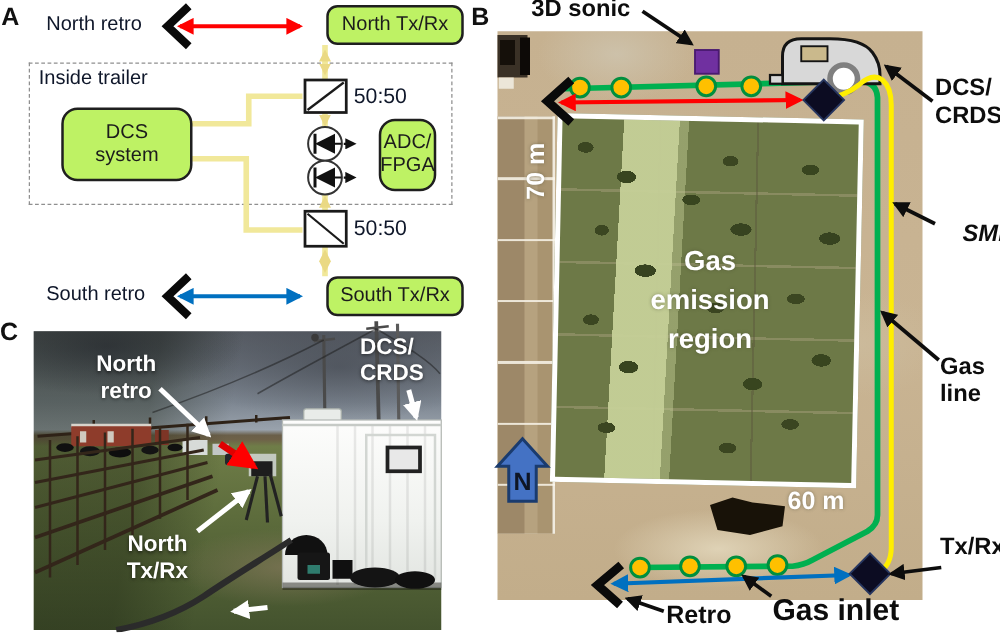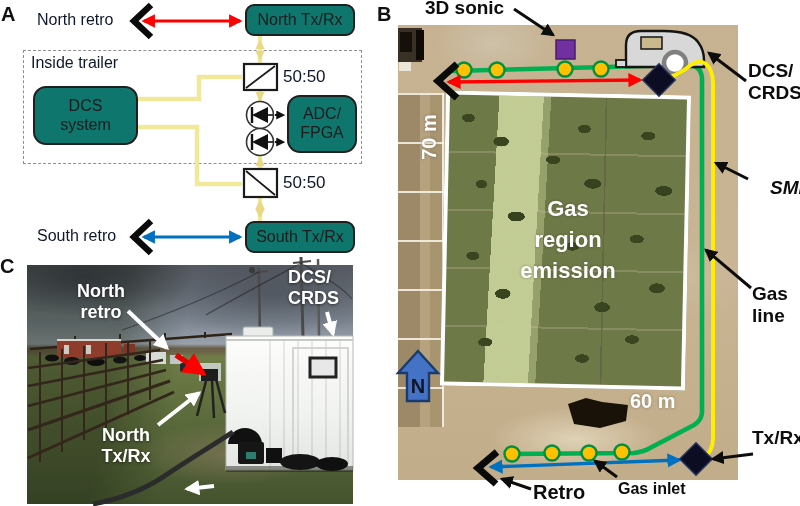--- a/index.html
+++ b/index.html
@@ -2,23 +2,23 @@
 <html><head>
 <meta charset="utf-8">
 <style>
   html,body{margin:0;padding:0;background:#fff;}
   #fig{position:relative;width:800px;height:506px;background:#fff;overflow:hidden;
        font-family:"Liberation Sans",sans-serif;color:#1a1a1a;}
   .abs{position:absolute;}
   .plabel{font-size:20px;font-weight:700;color:#111;z-index:12;}
   
   .a-text{font-size:16px;color:#0f172a;z-index:12;white-space:nowrap;}
-  .a-box{border:2.2px solid #1f1f1f;border-radius:9px;background:#0f766e;box-sizing:border-box;
+  .a-box{border:2.2px solid #1f1f1f;border-radius:9px;background:#bef264;box-sizing:border-box;
          display:flex;align-items:center;justify-content:center;font-size:16px;color:#1c1c1c;
-         z-index:11;white-space:nowrap;}
+         z-index:11;white-space:nowrap;margin-left:16px;}
   .a-box.col{flex-direction:column;line-height:1.18;border-radius:13px;}
   #dashedbox{left:23px;top:50px;width:337px;height:112px;border:1.4px dashed #8f8f8f;z-index:3;}
   
   #photoB{left:398px;top:25px;width:340px;height:455px;z-index:1;overflow:hidden;
     background:
       radial-gradient(120px 45px at 52% 91%, rgba(224,212,184,.95), transparent 70%),
       radial-gradient(90px 55px at 28% 4%, rgba(206,196,174,.85), transparent 70%),
       radial-gradient(100px 60px at 85% 55%, rgba(205,190,160,.6), transparent 70%),
       linear-gradient(180deg,#c6b190 0%,#c9b493 55%,#c2ad8a 100%);}
   #pensB{left:0px;top:68px;width:46px;height:334px;z-index:2;box-sizing:border-box;
@@ -296,46 +296,46 @@
   <div class="abs plabel" style="left:1px;top:3px;">A</div>
   <div class="abs a-text" style="left:37px;top:11px;">North retro</div>
   <div class="abs a-box" style="left:245px;top:4px;width:110px;height:32px;">North Tx/Rx</div>
   <div id="dashedbox" class="abs"></div>
   <div class="abs a-text" style="left:31px;top:54px;">Inside trailer</div>
   <div class="abs a-box col" style="left:33px;top:86px;width:105px;height:59px;text-align:right;">
     <span>DCS</span>
     <span>system</span>
   </div>
   <div class="abs a-text" style="left:283px;top:67px;font-size:17px;">50:50</div>
-  <div class="abs a-box col" style="left:287px;top:95px;width:70px;height:58px;">
+  <div class="abs a-box col" style="left:287px;top:95px;width:46px;height:58px;">
     <span>ADC/</span>
     <span>FPGA</span>
   </div>
   <div class="abs a-text" style="left:283px;top:173px;font-size:17px;">50:50</div>
   <div class="abs a-text" style="left:37px;top:227px;">South retro</div>
   <div class="abs a-box" style="left:245px;top:221px;width:110px;height:32px;">South Tx/Rx</div>
 
   <div class="abs plabel" style="left:377px;top:3px;">B</div>
   <div class="abs b-label" style="left:425px;top:-3px;">3D sonic</div>
   <div class="abs b-label" style="left:748px;top:60px;">
     <div>DCS/</div>
     <div>CRDS</div>
   </div>
   <div class="abs b-label" style="left:770px;top:177px;font-style:italic;">SMF</div>
   <div class="abs b-label" style="left:752px;top:283px;">
     <div>Gas</div>
     <div>line</div>
   </div>
   <div class="abs b-label" style="left:752px;top:427px;">Tx/Rx</div>
-  <div class="abs b-label" style="left:618px;top:478px;font-size:16px;">Gas inlet</div>
+  <div class="abs b-label" style="left:618px;top:478px;font-size:24px;">Gas inlet</div>
   <div class="abs b-label" style="left:533px;top:481px;font-size:20px;">Retro</div>
   <div class="abs b-white" style="left:508px;top:193px;width:120px;text-align:center;font-size:22px;line-height:31px;">
     <div>Gas</div>
+    <div>emission</div>
     <div>region</div>
-    <div>emission</div>
   </div>
   <div class="abs b-white" style="left:399px;top:126px;width:60px;height:22px;text-align:center;font-size:20px;transform:rotate(-90deg);">70 m</div>
   <div class="abs b-white" style="left:630px;top:390px;font-size:20px;">60 m</div>
   <div class="abs" style="left:407px;top:375px;width:22px;text-align:center;font-size:20px;font-weight:800;color:#0e1525;z-index:12;">N</div>
 
   <div class="abs plabel" style="left:0px;top:255px;">C</div>
   <div class="abs c-label" style="left:70px;top:281px;width:62px;text-align:center;">
     <div>North</div>
     <div>retro</div>
   </div>

